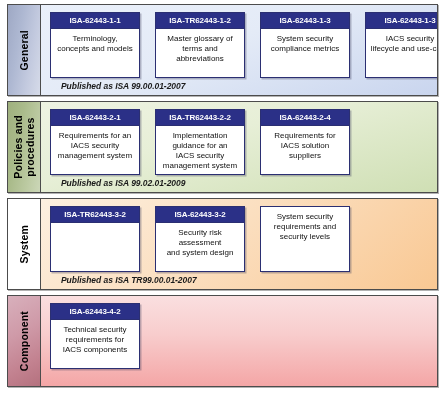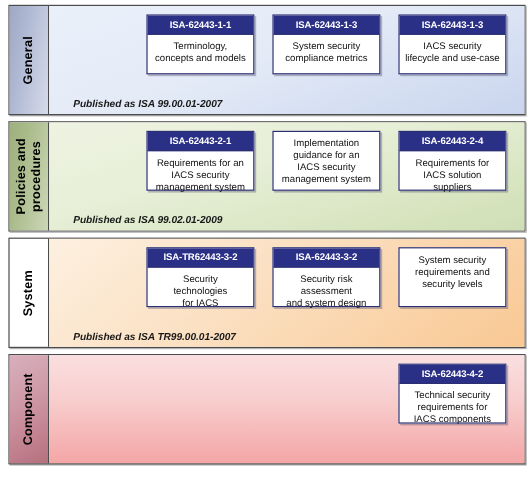--- a/index.html
+++ b/index.html
@@ -50,25 +50,24 @@
   
   .body{
     position:relative;
     flex:1 1 auto;
     box-sizing:border-box;
     overflow:hidden;
   }
   .cards{
     position:absolute;
     left:0;right:0;top:7px;
-    height:50px;
+    height:66px;
     display:flex;
-    padding-left:28px;
-    box-sizing:border-box;
-    justify-content:flex-end;
+    padding-left:9px;
+    box-sizing:border-box;
   }
   .card{
     width:90px;
     flex:0 0 90px;
     margin-right:15px;
     box-sizing:border-box;
     border:1px solid #2b2f72;
     background:#ffffff;
     display:flex;flex-direction:column;
     box-shadow:1.5px 1.5px 0 rgba(60,60,90,.33);
@@ -147,20 +146,26 @@
       <div class="cat-text">General</div>
     </div>
     <div class="body">
       <div class="cards">
         <div class="card">
           <div class="card-head">ISA-62443-1-1</div>
           <div class="card-body">Terminology,
 concepts and models</div>
         </div>
         <div class="card">
+          <div class="card-head">ISA-TR62443-1-2</div>
+          <div class="card-body">Master glossary of
+terms and
+abbreviations</div>
+        </div>
+        <div class="card">
           <div class="card-head">ISA-62443-1-3</div>
           <div class="card-body">System security
 compliance metrics</div>
         </div>
         <div class="card">
           <div class="card-head">ISA-62443-1-3</div>
           <div class="card-body">IACS security
 lifecycle and use-case</div>
         </div>
       </div>
@@ -175,20 +180,21 @@
     </div>
     <div class="body">
       <div class="cards">
         <div class="card">
           <div class="card-head">ISA-62443-2-1</div>
           <div class="card-body">Requirements for an
 IACS security
 management system</div>
         </div>
         <div class="card">
+          <div class="card-head">ISA-TR62443-2-2</div>
           <div class="card-body">Implementation
 guidance for an
 IACS security
 management system</div>
         </div>
         <div class="card">
           <div class="card-head">ISA-62443-2-4</div>
           <div class="card-body">Requirements for
 IACS solution
 suppliers</div>
@@ -199,23 +205,20 @@
   </div>
 
   <div class="band band-system">
     <div class="cat">
       <div class="cat-text">System</div>
     </div>
     <div class="body">
       <div class="cards">
         <div class="card">
           <div class="card-head">ISA-TR62443-3-2</div>
-          <div class="card-body">Security
-technologies
-for IACS</div>
         </div>
         <div class="card">
           <div class="card-head">ISA-62443-3-2</div>
           <div class="card-body">Security risk
 assessment
 and system design</div>
         </div>
         <div class="card">
           <div class="card-body">System security
 requirements and

